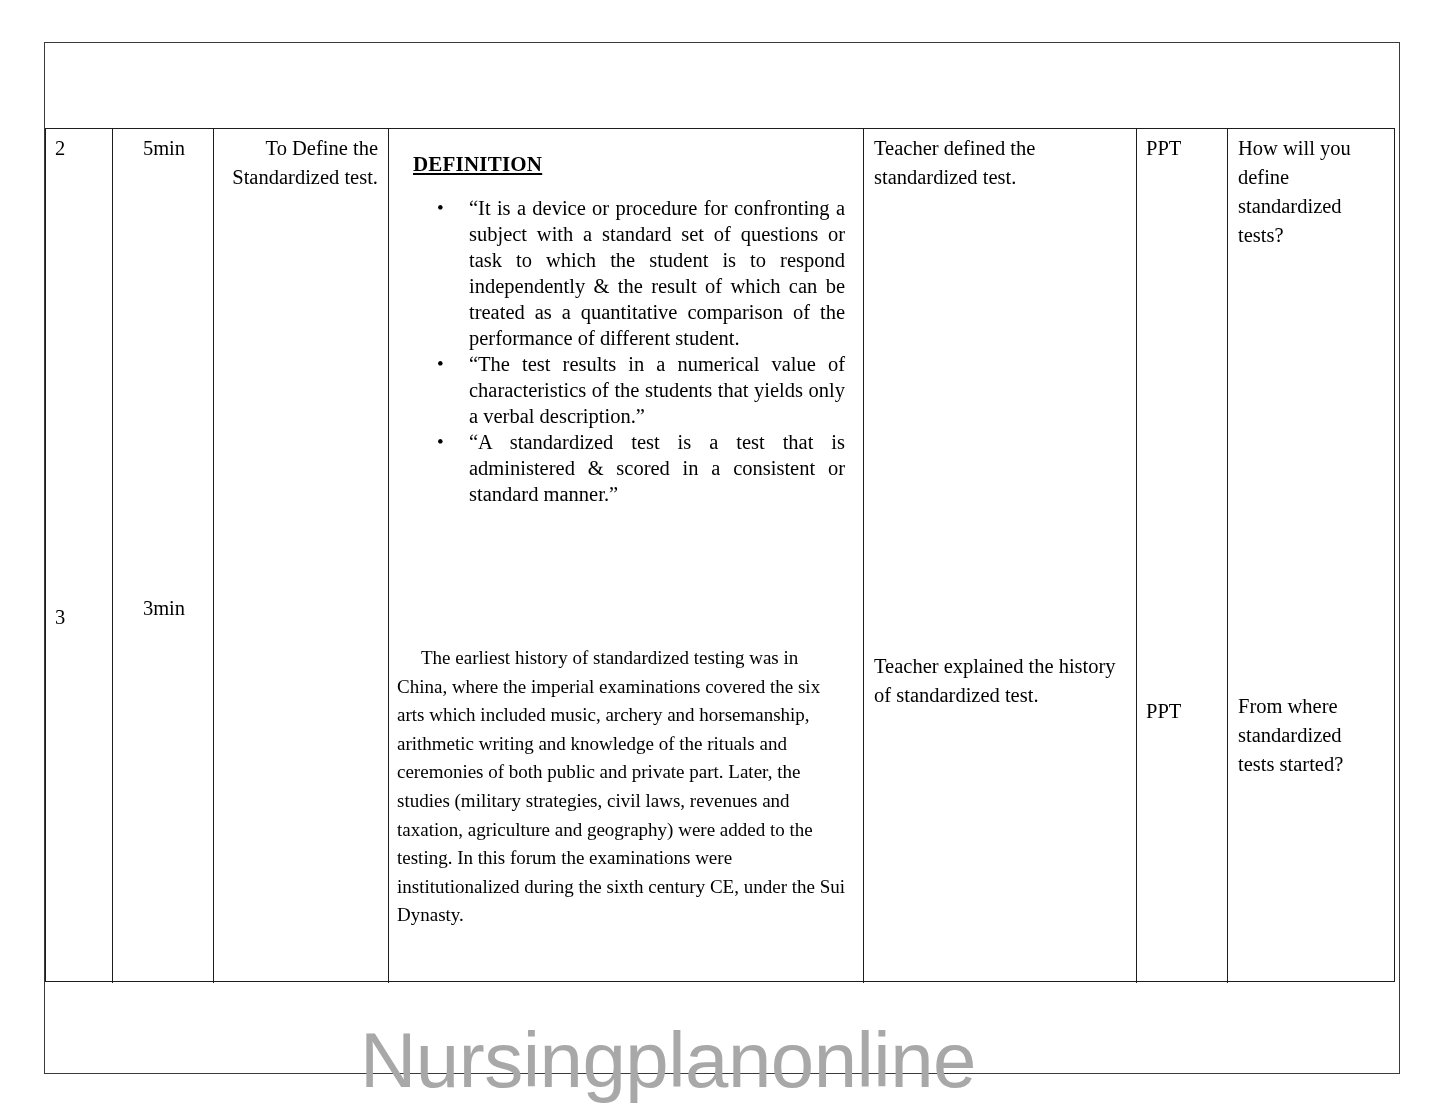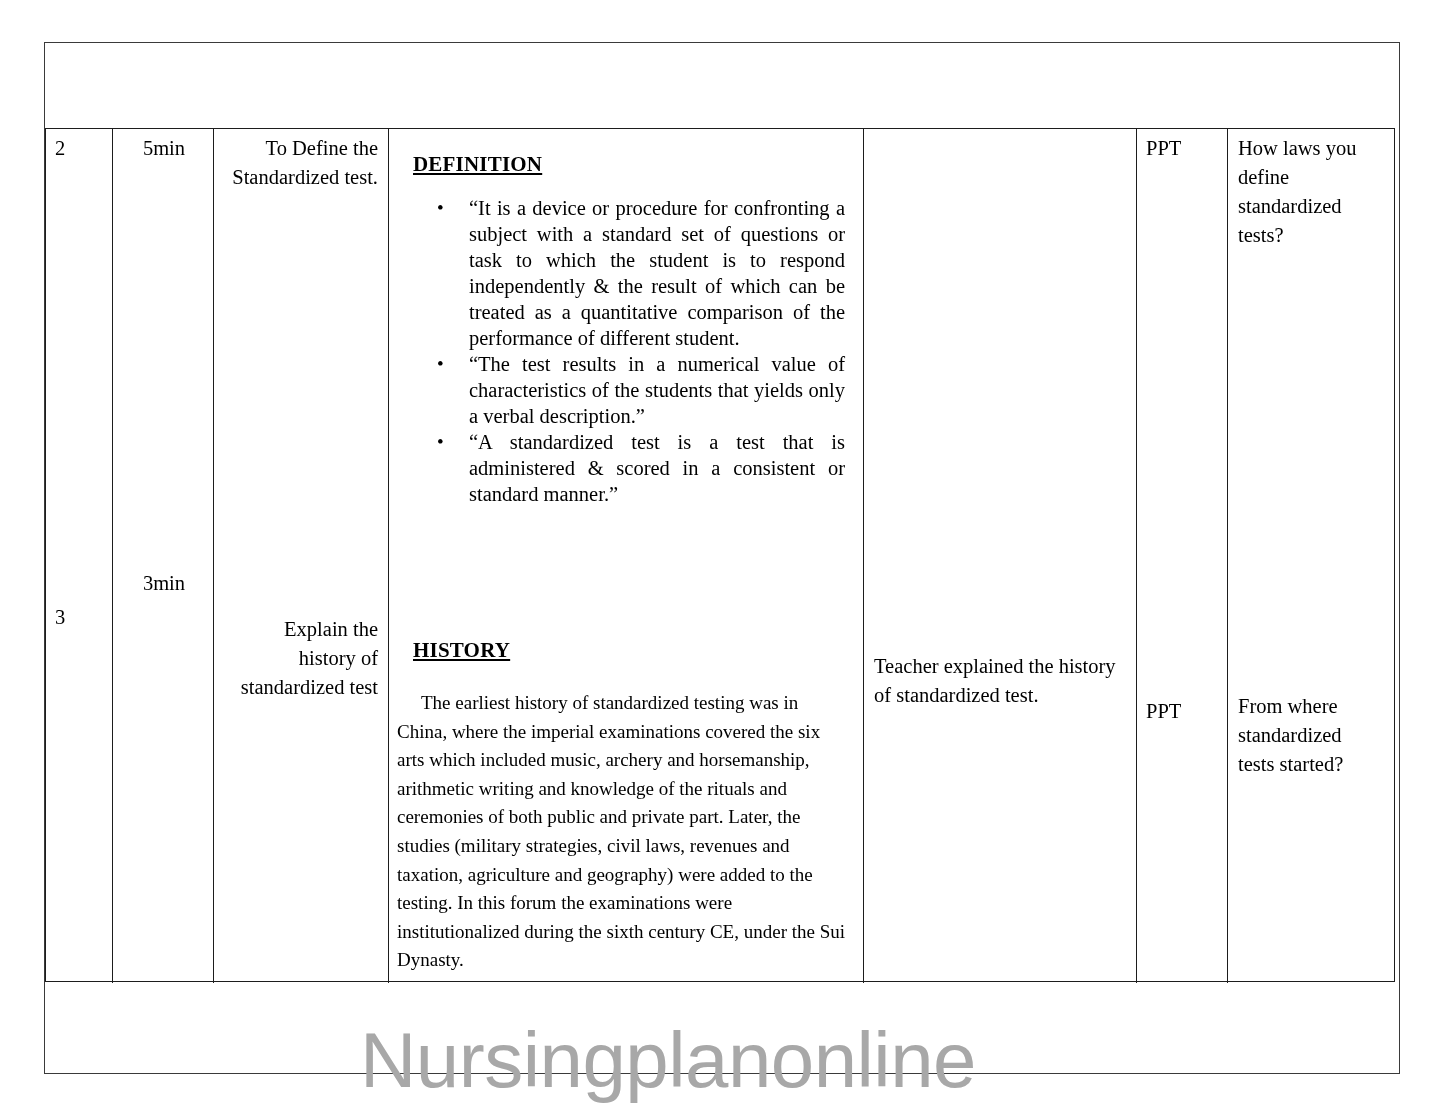--- a/index.html
+++ b/index.html
@@ -173,33 +173,32 @@
         <span class="bullet-dot">•</span>
         <span>“The test results in a numerical value of characteristics of the students that yields only a verbal description.”</span>
       </li>
       <li class="gap-2">
         <span class="bullet-dot">•</span>
         <span>“A standardized test is a test that is administered &amp; scored in a consistent or standard manner.”</span>
       </li>
     </ul>
   </div>
 
+  <div class="cell c-teach" style="left:862px; top:134px;">Teacher defined the standardized test.</div>
 
   <div class="cell c-av" style="left:1135px; top:134px;">PPT</div>
 
-  <div class="cell c-eval" style="left:1226px; top:134px;">How laws you define standardized tests?</div>
+  <div class="cell c-eval" style="left:1226px; top:134px;">How will you define standardized tests?</div>
 
   <div class="cell c-sno" style="left:45px; top:603px;">3</div>
 
-  <div class="cell c-time" style="left:111px; top:569px;">3min</div>
-
-  <div class="cell c-obj" style="left:212px; top:615px;">Explain the history of standardized test</div>
+  <div class="cell c-time" style="left:111px; top:594px;">3min</div>
+
 
   <div class="cell c-content" style="left:387px; top:620px;">
-    <div class="content-heading">HISTORY</div>
     <p class="history-para" style="margin-top:24px;">The earliest history of standardized testing was in China, where the imperial examinations covered the six arts which included music, archery and horsemanship, arithmetic writing and knowledge of the rituals and ceremonies of both public and private part. Later, the studies (military strategies, civil laws, revenues and taxation, agriculture and geography) were added to the testing. In this forum the examinations were institutionalized during the sixth century CE, under the Sui Dynasty.</p>
   </div>
 
   <div class="cell c-teach" style="left:862px; top:652px;">Teacher explained the history of standardized test.</div>
 
   <div class="cell c-av" style="left:1135px; top:697px;">PPT</div>
 
   <div class="cell c-eval" style="left:1226px; top:692px;">From where standardized tests started?</div>
 
   <div id="watermark">Nursingplanonline</div>

